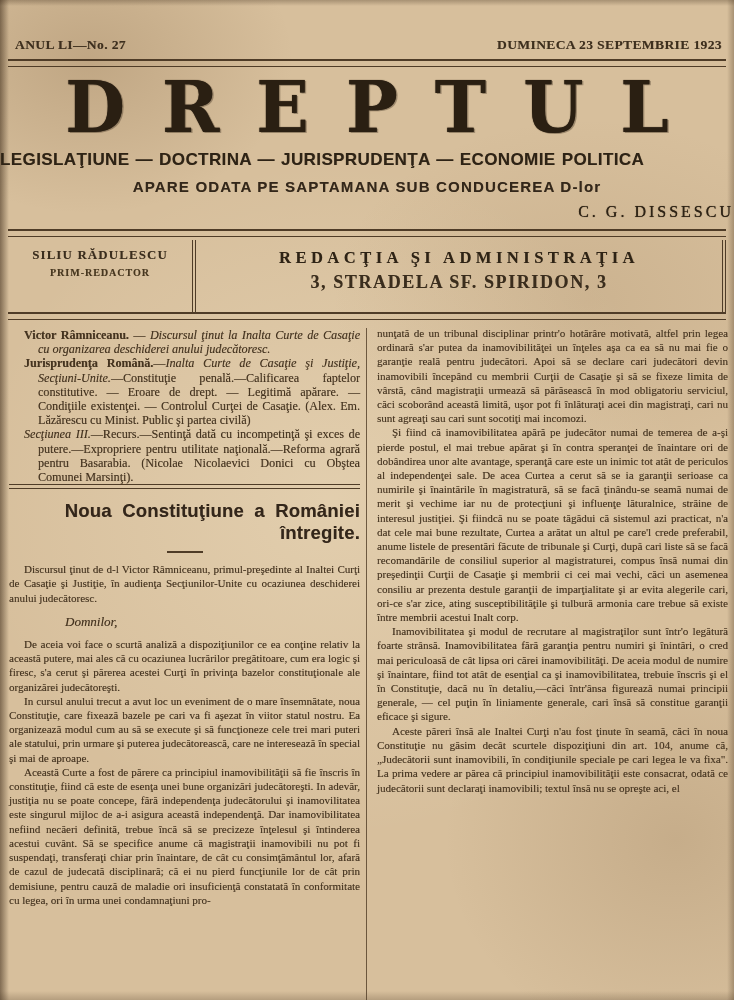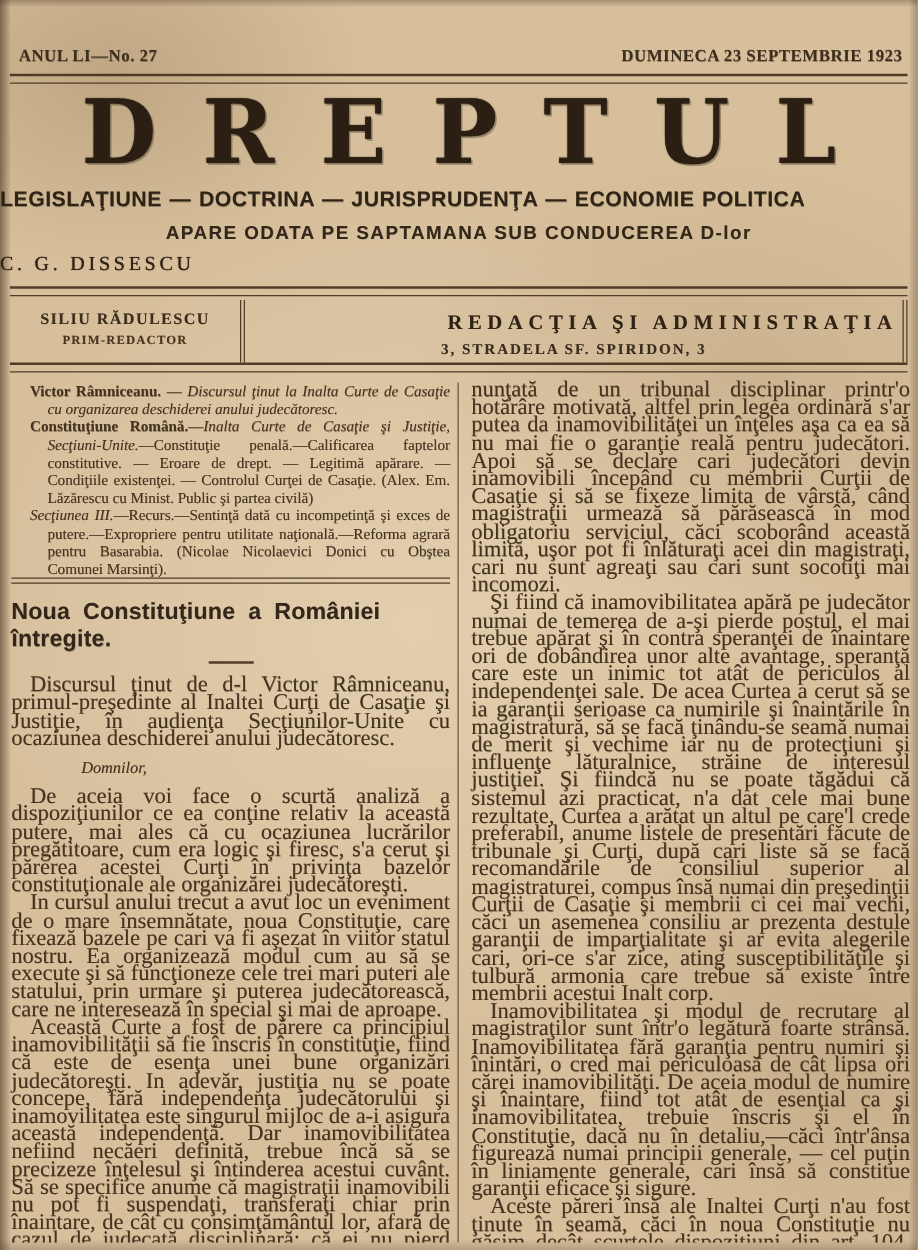--- a/index.html
+++ b/index.html
@@ -28,51 +28,51 @@
   
   .header-row{display:flex;justify-content:space-between;align-items:baseline;
     padding:15px 12px 6px 15px;font-weight:bold;font-size:13.5px;letter-spacing:.4px;color:#3d2f1e;margin-top:22px;}
   .brand{text-align:center;font-family:"DejaVu Serif",serif;font-weight:bold;
     font-size:69px;line-height:1.0;letter-spacing:37px;padding-left:37px;margin:5px 0 0;
     color:#2a1f12;text-shadow:0 0 1px #2a1f12,1.5px 1px 0 rgba(42,31,18,.30);transform:scaleY(1.03);}
   .subtitle{font-family:"Liberation Sans",sans-serif;font-weight:bold;
     font-size:17px;letter-spacing:.4px;word-spacing:1px;margin-top:9px;color:#2e2315;}
   .frequency{font-family:"Liberation Sans",sans-serif;font-weight:bold;text-align:center;
     font-size:15px;letter-spacing:1.2px;margin-top:8px;color:#33271a;}
-  .director{text-align:left;font-size:16px;letter-spacing:3px;margin-top:8px;
+  .director{text-align:right;font-size:16px;letter-spacing:3px;margin-top:8px;
     color:#2e2315;text-shadow:0 0 .8px #2e2315;}
   .committee{text-align:center;font-family:"Liberation Sans",sans-serif;font-weight:bold;
     font-size:10.3px;letter-spacing:.5px;line-height:14px;margin-top:9px;color:#3a2d1d;}
   
   .staffbox{display:flex;align-items:stretch;margin:3px 8px 0;}
-  .cell{padding:8px 4px 3px;text-align:center;}
+  .cell{padding:8px 4px 19px;text-align:center;}
   .cell-left{width:176px;}
   .cell-center{flex:1;border-left:4px double #4f3c27;border-right:4px double #4f3c27;}
   .cell-right{width:184px;}
   .staff-name{font-size:12.8px;letter-spacing:1.2px;font-weight:bold;color:#3a2d1d;}
   .staff-role{font-size:10px;letter-spacing:1px;margin-top:4px;font-weight:bold;color:#47371f;}
-  .staff-title{font-size:16.5px;font-weight:bold;letter-spacing:4.5px;color:#2e2315;text-align:right;}
-  .staff-address{font-size:12px;font-weight:bold;letter-spacing:1.6px;margin-top:4px;color:#3a2d1d;}
+  .staff-title{font-size:16.5px;font-weight:bold;letter-spacing:4.5px;color:#2e2315;}
+  .staff-address{font-size:18px;font-weight:bold;letter-spacing:1.6px;margin-top:4px;color:#3a2d1d;}
   
   .columns{display:flex;padding:6px 6px 0 9px;height:690px;overflow:hidden;}
   .col-left{width:352px;padding-right:6px;}
   .col-divider{border-left:1.5px solid rgba(80,60,38,.8);margin:2px 0 0 0;}
   .col-right{width:352px;padding-left:10px;}
   
   .toc{padding-top:2px;}
   .toc-entry{margin:0;font-size:12.1px;line-height:14.2px;text-align:justify;
     padding-left:29px;text-indent:-14px;color:#44331f;}
   .toc-entry .b{font-weight:bold;}
   .toc-entry .i{font-style:italic;}
   .toc-rule{margin-top:4px;}
   
   .article-title{font-family:"Liberation Sans",sans-serif;font-weight:bold;font-size:18.5px;
-    letter-spacing:.2px;word-spacing:5px;text-align:left;margin:11px 0 0;color:#33261a;}
+    letter-spacing:.2px;word-spacing:5px;text-align:right;margin:11px 0 0;color:#33261a;}
   .title-rule{width:36px;height:2px;background:#4f3c27;margin:7px auto 9px;}
-  .para{margin:0;font-size:18px;line-height:14.2px;text-align:justify;text-indent:15px;color:#44331f;}
+  .para{margin:0;font-size:11px;line-height:14.2px;text-align:justify;text-indent:15px;color:#44331f;}
   .para.flush{text-indent:0;}
   .para.intro{margin-bottom:3px;}
   .para.salutation{font-style:italic;text-indent:0;text-align:left;margin:10px 0 8px 56px;font-size:13px;}
 </style>
 </head>
 <body>
 
 <div class="page">
 
   <div class="header-row">
@@ -101,21 +101,21 @@
     </div>
   </div>
 
   <div class="rule-dbl"></div>
 
   <div class="columns">
 
     <div class="col-left">
       <div class="toc">
           <p class="toc-entry"><span class="b">Victor Râmniceanu.</span><span> — </span><span class="i">Discursul ţinut la Inalta Curte de Casaţie cu organizarea deschiderei anului judecătoresc.</span></p>
-          <p class="toc-entry"><span class="b">Constituţiune Română.</span><span>—</span><span class="i">Inalta Curte de Casaţie şi Justiţie, Secţiuni-Unite.</span><span>—Constituţie penală.—Calificarea faptelor constitutive. — Eroare de drept. — Legitimă apărare. — Condiţiile existenţei. — Controlul Curţei de Casaţie. (Alex. Em. Lăzărescu cu Minist. Public şi partea civilă)</span></p>
+          <p class="toc-entry"><span class="b">Jurisprudenţa Română.</span><span>—</span><span class="i">Inalta Curte de Casaţie şi Justiţie, Secţiuni-Unite.</span><span>—Constituţie penală.—Calificarea faptelor constitutive. — Eroare de drept. — Legitimă apărare. — Condiţiile existenţei. — Controlul Curţei de Casaţie. (Alex. Em. Lăzărescu cu Minist. Public şi partea civilă)</span></p>
           <p class="toc-entry"><span class="i">Secţiunea III.</span><span>—Recurs.—Sentinţă dată cu incompetinţă şi exces de putere.—Expropriere pentru utilitate naţională.—Reforma agrară pentru Basarabia. (Nicolae Nicolaevici Donici cu Obştea Comunei Marsinţi).</span></p>
         </div>
       <div class="rule-dbl thin toc-rule"></div>
       <h2 class="article-title">Noua Constituţiune a României întregite.</h2>
       <div class="title-rule"></div>
       <div>
           <p class="para intro">Discursul ţinut de d-l Victor Râmniceanu, primul-preşedinte al Inaltei Curţi de Casaţie şi Justiţie, în audienţa Secţiunilor-Unite cu ocaziunea deschiderei anului judecătoresc.</p>
           <p class="para salutation">Domnilor,</p>
           <p class="para">De aceia voi face o scurtă analiză a dispoziţiunilor ce ea conţine relativ la această putere, mai ales că cu ocaziunea lucrărilor pregătitoare, cum era logic şi firesc, s'a cerut şi părerea acestei Curţi în privinţa bazelor constituţionale ale organizărei judecătoreşti.</p>
           <p class="para">In cursul anului trecut a avut loc un eveniment de o mare însemnătate, noua Constituţie, care fixează bazele pe cari va fi aşezat în viitor statul nostru. Ea organizează modul cum au să se execute şi să funcţioneze cele trei mari puteri ale statului, prin urmare şi puterea judecătorească, care ne interesează în special şi mai de aproape.</p>

